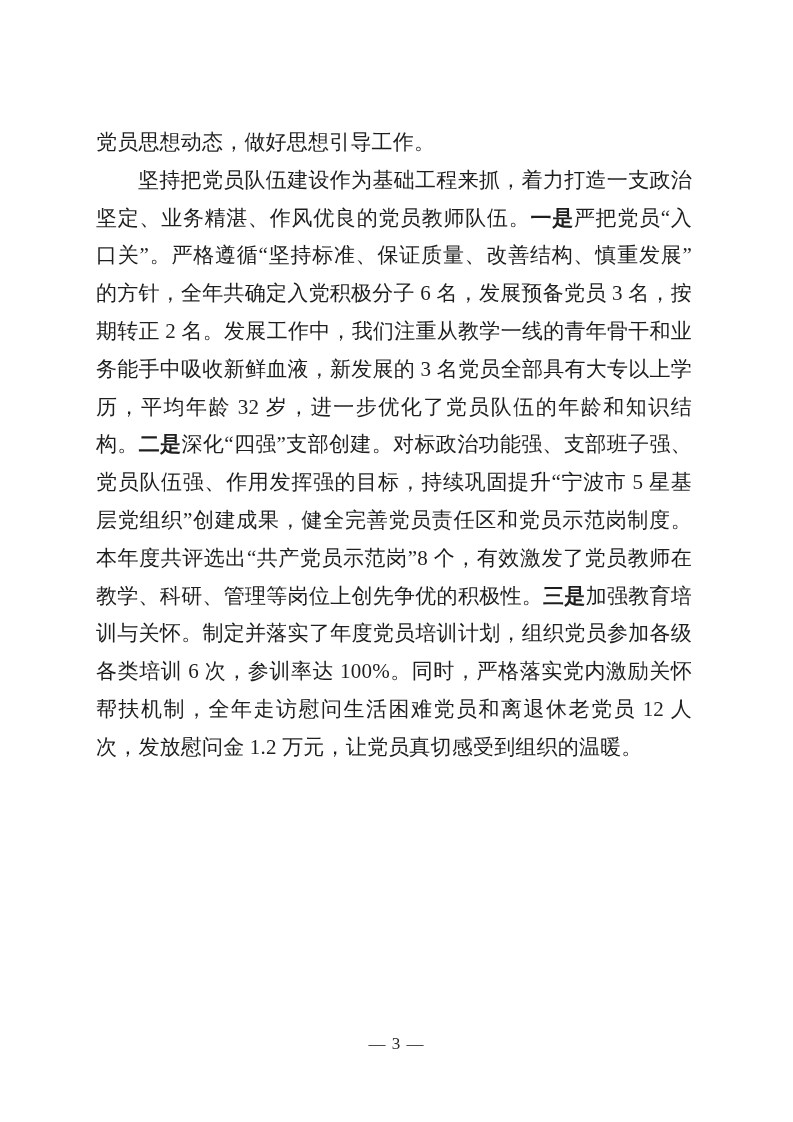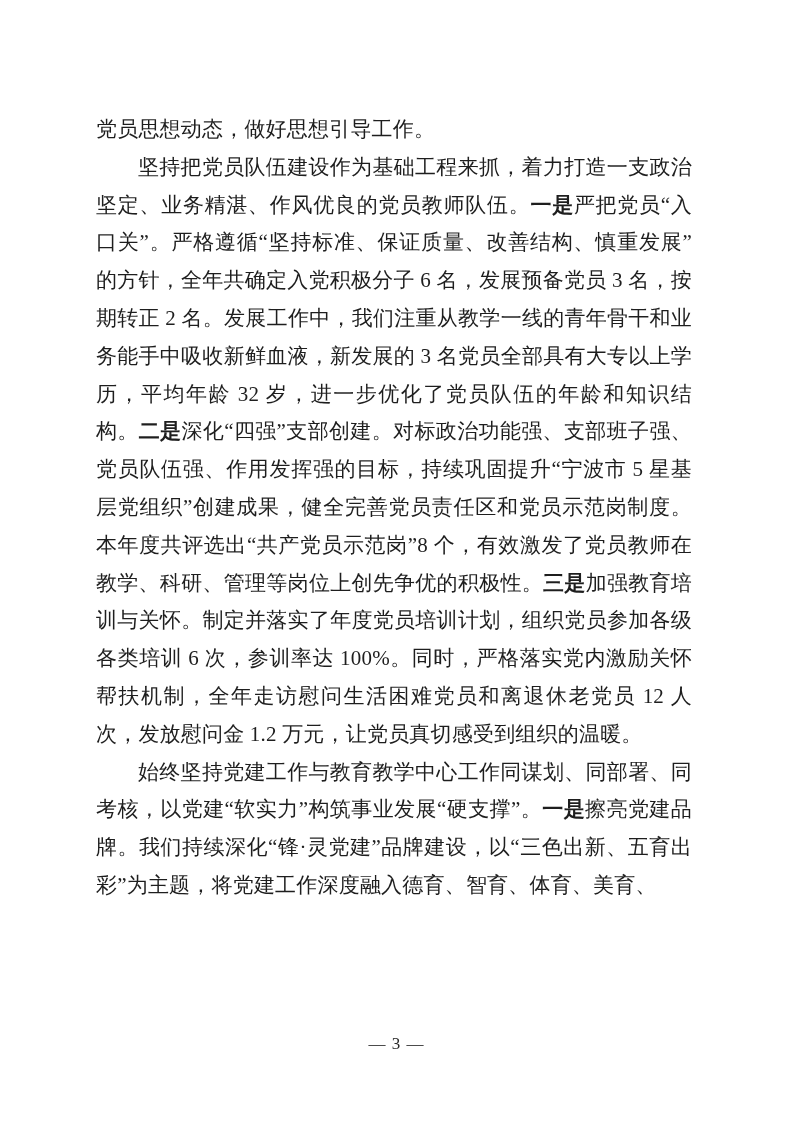--- a/index.html
+++ b/index.html
@@ -12,21 +12,21 @@
     width: 793px;
     height: 1122px;
     background: #ffffff;
     overflow: hidden;
     font-family: "Liberation Serif", "DejaVu Serif", serif;
     color: #1e1e1e;
   }
   .content {
     position: absolute;
     left: 96px;
-    top: 111px;
+    top: 124px;
     width: 596px;
     font-size: 21px;
     line-height: 37.8px;
     text-align: justify;
     text-justify: inter-ideograph;
     letter-spacing: 0.2px;
   }
   .content p {
     margin: 0;
     padding: 0;
@@ -54,18 +54,17 @@
     letter-spacing: 1px;
   }
 </style>
 </head>
 <body>
 
 <div class="page">
   <div class="content" id="doc-content">
       <p class="continuation"><span>党员思想动态，做好思想引导工作。</span></p>
       <p class="paragraph"><span>坚持把党员队伍建设作为基础工程来抓，着力打造一支政治坚定、业务精湛、作风优良的党员教师队伍。</span><span class="bold-run">一是</span><span>严把党员“入口关”。严格遵循“坚持标准、保证质量、改善结构、慎重发展”的方针，全年共确定入党积极分子 6 名，发展预备党员 3 名，按期转正 2 名。发展工作中，我们注重从教学一线的青年骨干和业务能手中吸收新鲜血液，新发展的 3 名党员全部具有大专以上学历，平均年龄 32 岁，进一步优化了党员队伍的年龄和知识结构。</span><span class="bold-run">二是</span><span>深化“四强”支部创建。对标政治功能强、支部班子强、党员队伍强、作用发挥强的目标，持续巩固提升“宁波市 5 星基层党组织”创建成果，健全完善党员责任区和党员示范岗制度。本年度共评选出“共产党员示范岗”8 个，有效激发了党员教师在教学、科研、管理等岗位上创先争优的积极性。</span><span class="bold-run">三是</span><span>加强教育培训与关怀。制定并落实了年度党员培训计划，组织党员参加各级各类培训 6 次，参训率达 100%。同时，严格落实党内激励关怀帮扶机制，全年走访慰问生活困难党员和离退休老党员 12 人次，发放慰问金 1.2 万元，让党员真切感受到组织的温暖。</span></p>
-      <p class="paragraph"><span>始终坚持党建工作与教育教学中心工作同谋划、同部署、同考核，以党建“软实力”构筑事业发展“硬支撑”。</span><span class="bold-run">一是</span><span>擦亮党建品牌。我们持续深化“锋·灵党建”品牌建设，以“三色出新、五育出彩”为主题，将党建工作深度融入德育、智育、体育、美育、</span></p>
     </div>
   <div class="footer">
     <span>— 3 —</span>
   </div>
 </div>
 
 </body></html>

